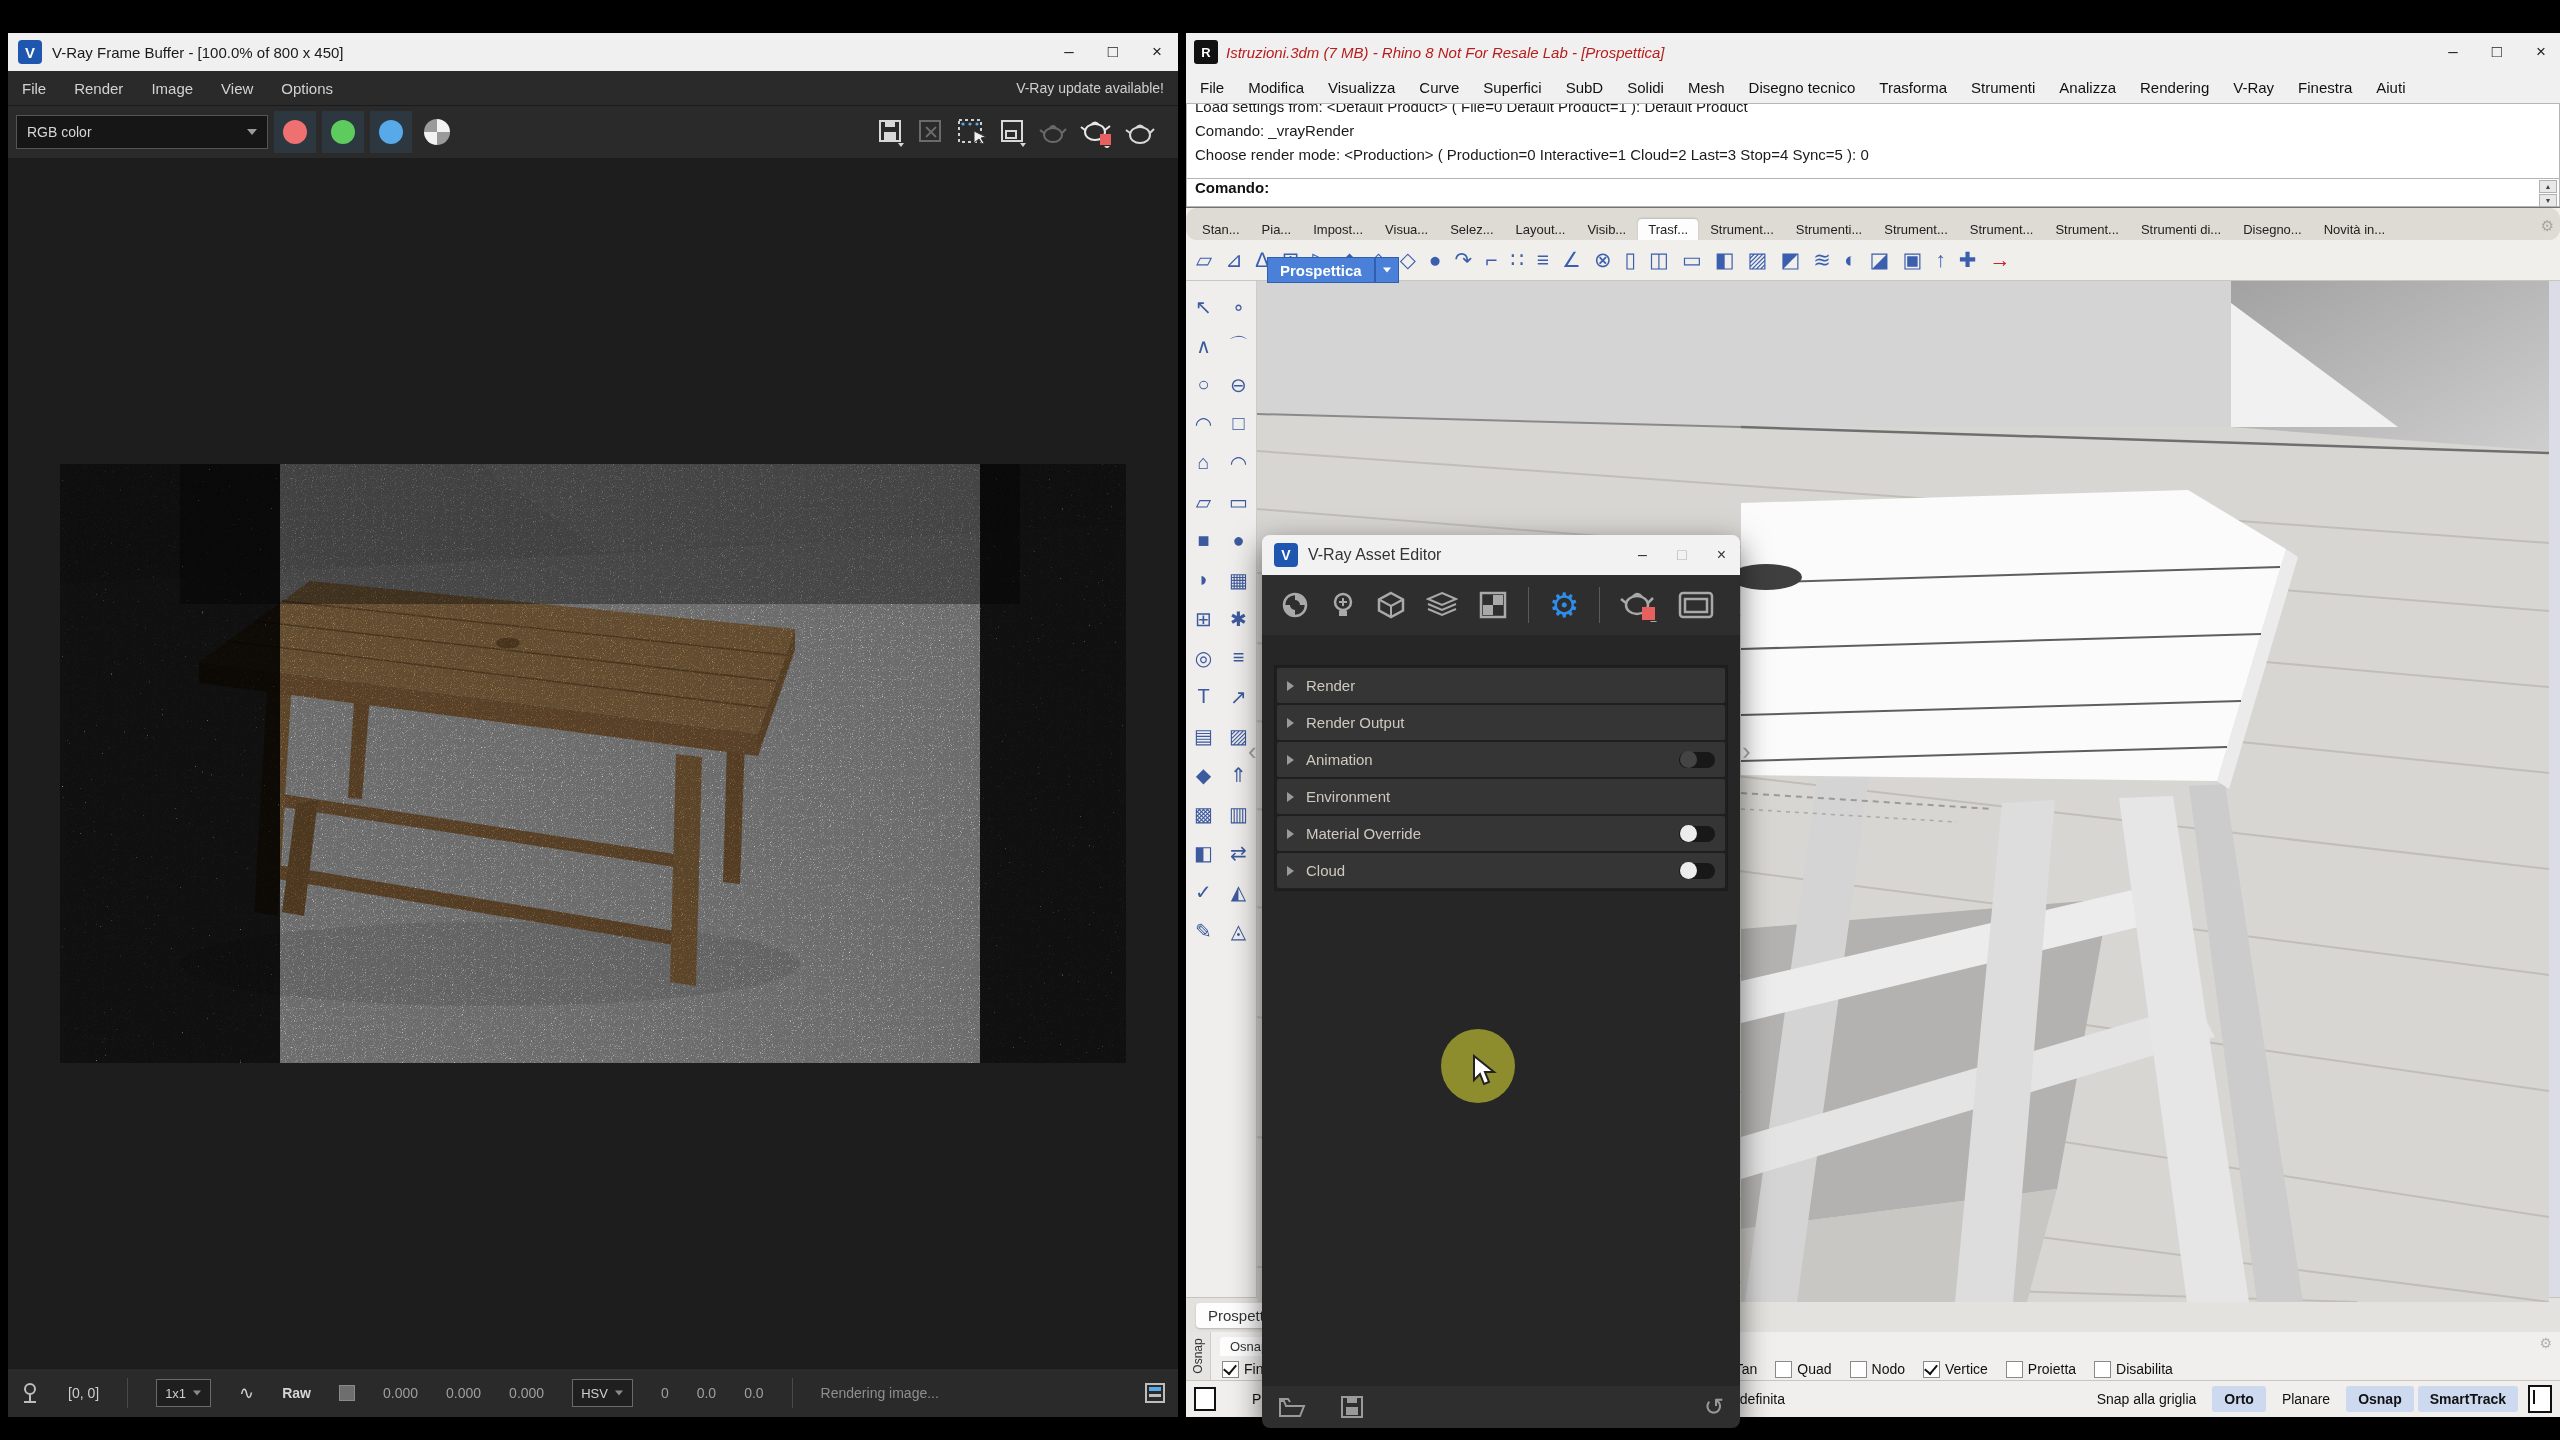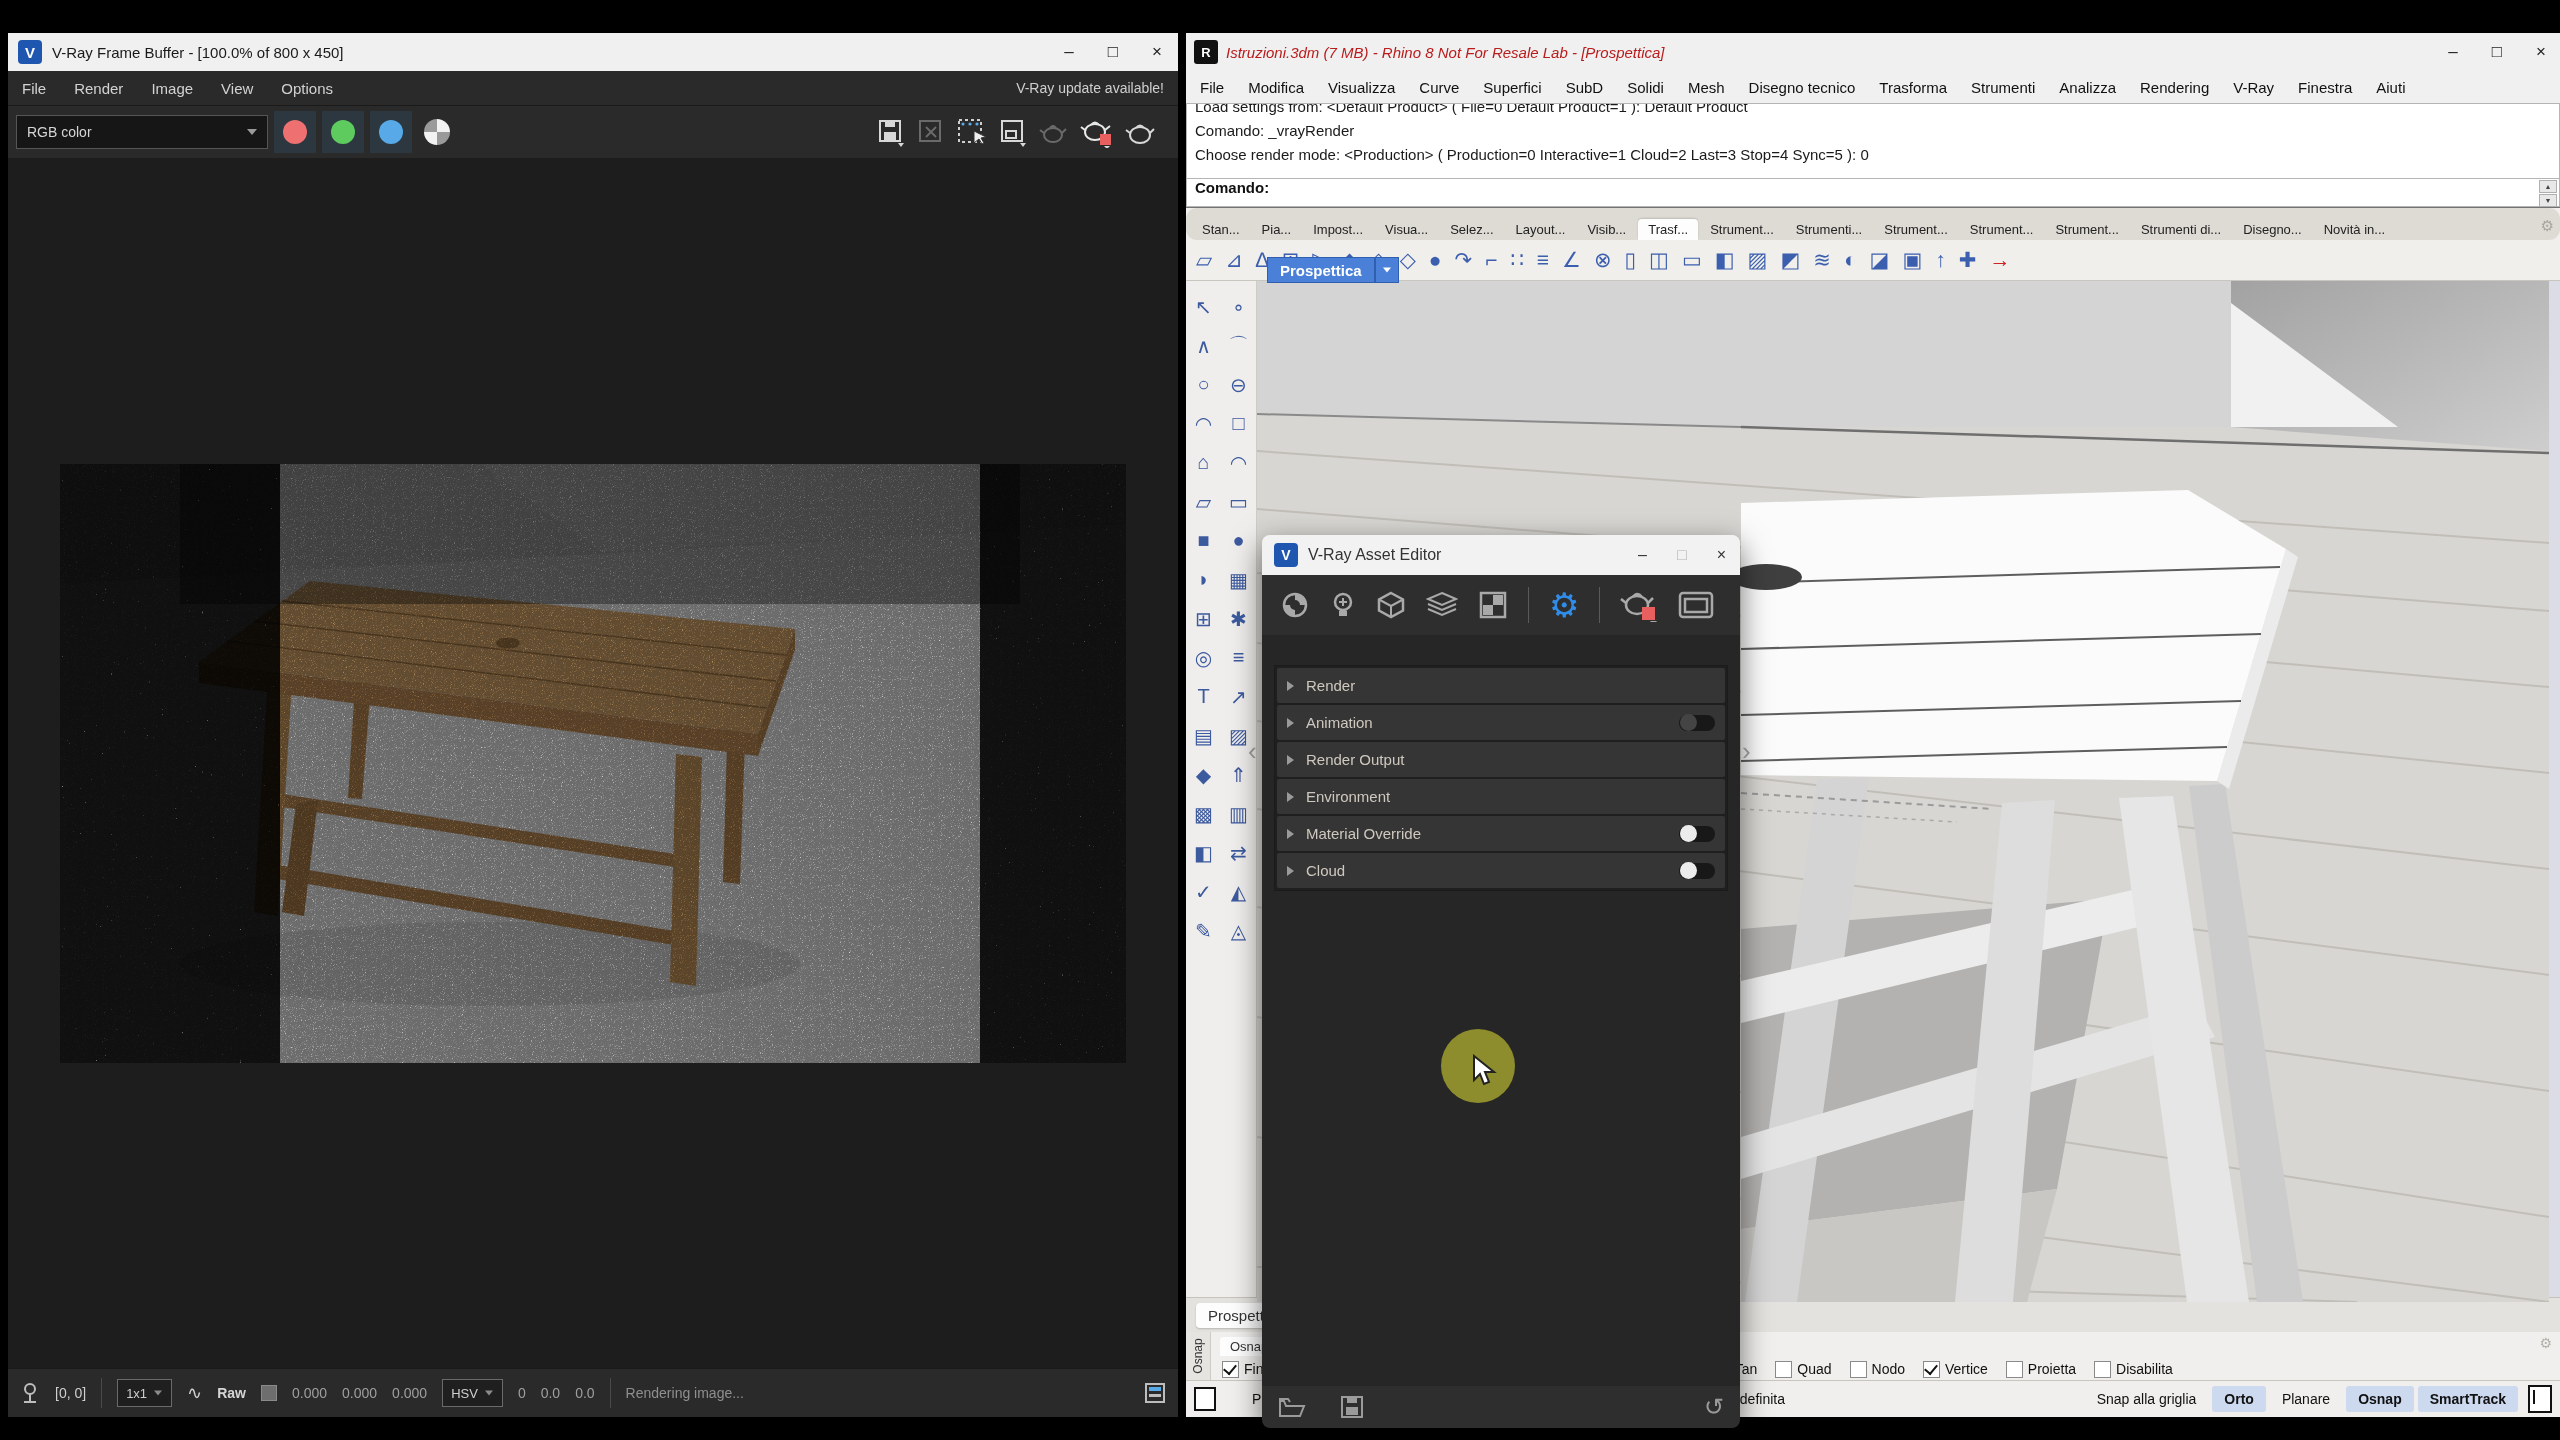--- a/index.html
+++ b/index.html
@@ -25,21 +25,21 @@
   .combo .caret{margin-left:auto;}
   .caret{width:0;height:0;border-left:5px solid transparent;border-right:5px solid transparent;border-top:6px solid #9a9a9a;}
   .cbtn{width:42px;height:42px;background:#2c3740;margin-left:6px;display:flex;align-items:center;justify-content:center;}
   .cbtn .dot{width:24px;height:24px;border-radius:50%;}
   .sphere{width:26px;height:26px;border-radius:50%;margin-left:12px;
           background:conic-gradient(#f2f2f2 0 90deg,#9a9a9a 90deg 180deg,#f2f2f2 180deg 270deg,#9a9a9a 270deg);}
   .vfb-tools{margin-left:auto;display:flex;align-items:center;gap:10px;padding-right:14px;}
   .vfb-tools svg{display:block;}
   .vfb-canvas{flex:1;display:flex;align-items:center;justify-content:center;background:#1d1d1d;min-height:0;}
   .vfb-statusbar{height:48px;background:#2a2a2a;border-top:1px solid #1a1a1a;display:flex;align-items:center;
-                 color:#9f9f9f;font-size:14px;gap:15px;padding:0 12px;flex:0 0 auto;}
+                 color:#9f9f9f;font-size:14px;gap:28px;padding:0 12px;flex:0 0 auto;}
   .vsep{width:1px;height:30px;background:#4a4a4a;}
   .minibox{border:1px solid #6a6a6a;background:#1f1f1f;color:#cfcfcf;height:26px;display:flex;align-items:center;
            gap:6px;padding:0 8px;font-size:13px;}
   .minibox .caret{border-top-color:#8a8a8a;transform:scale(.8);}
   .cbsmall{width:14px;height:14px;background:#6e6e6e;border:1px solid #8a8a8a;display:inline-block;}
   .glyph{font-size:18px;color:#cfcfcf;}
 
   
   #rhino{left:1186px;width:1374px;background:#f0efed;display:flex;flex-direction:column;}
   .r-titlebar{height:38px;background:#f0f0f0;display:flex;align-items:center;padding:0 8px;flex:0 0 auto;}
@@ -553,29 +553,29 @@
           </svg>
         </div>
         <div class="ae-content">
           <div class="ae-rows">
 
           <div class="ae-row">
                 <span class="tri"></span>
                 <span class="ae-label">Render</span>
 
               </div>
+              <div class="ae-row">
+                <span class="tri"></span>
+                <span class="ae-label">Render Output</span>
+
+              </div>
               <div class="ae-row tgl">
                 <span class="tri"></span>
                 <span class="ae-label">Animation</span>
                 <span class="ae-toggle"></span>
-              </div>
-              <div class="ae-row">
-                <span class="tri"></span>
-                <span class="ae-label">Render Output</span>
-
               </div>
               <div class="ae-row">
                 <span class="tri"></span>
                 <span class="ae-label">Environment</span>
 
               </div>
               <div class="ae-row tgl tgl-off">
                 <span class="tri"></span>
                 <span class="ae-label">Material Override</span>
                 <span class="ae-toggle"></span>

